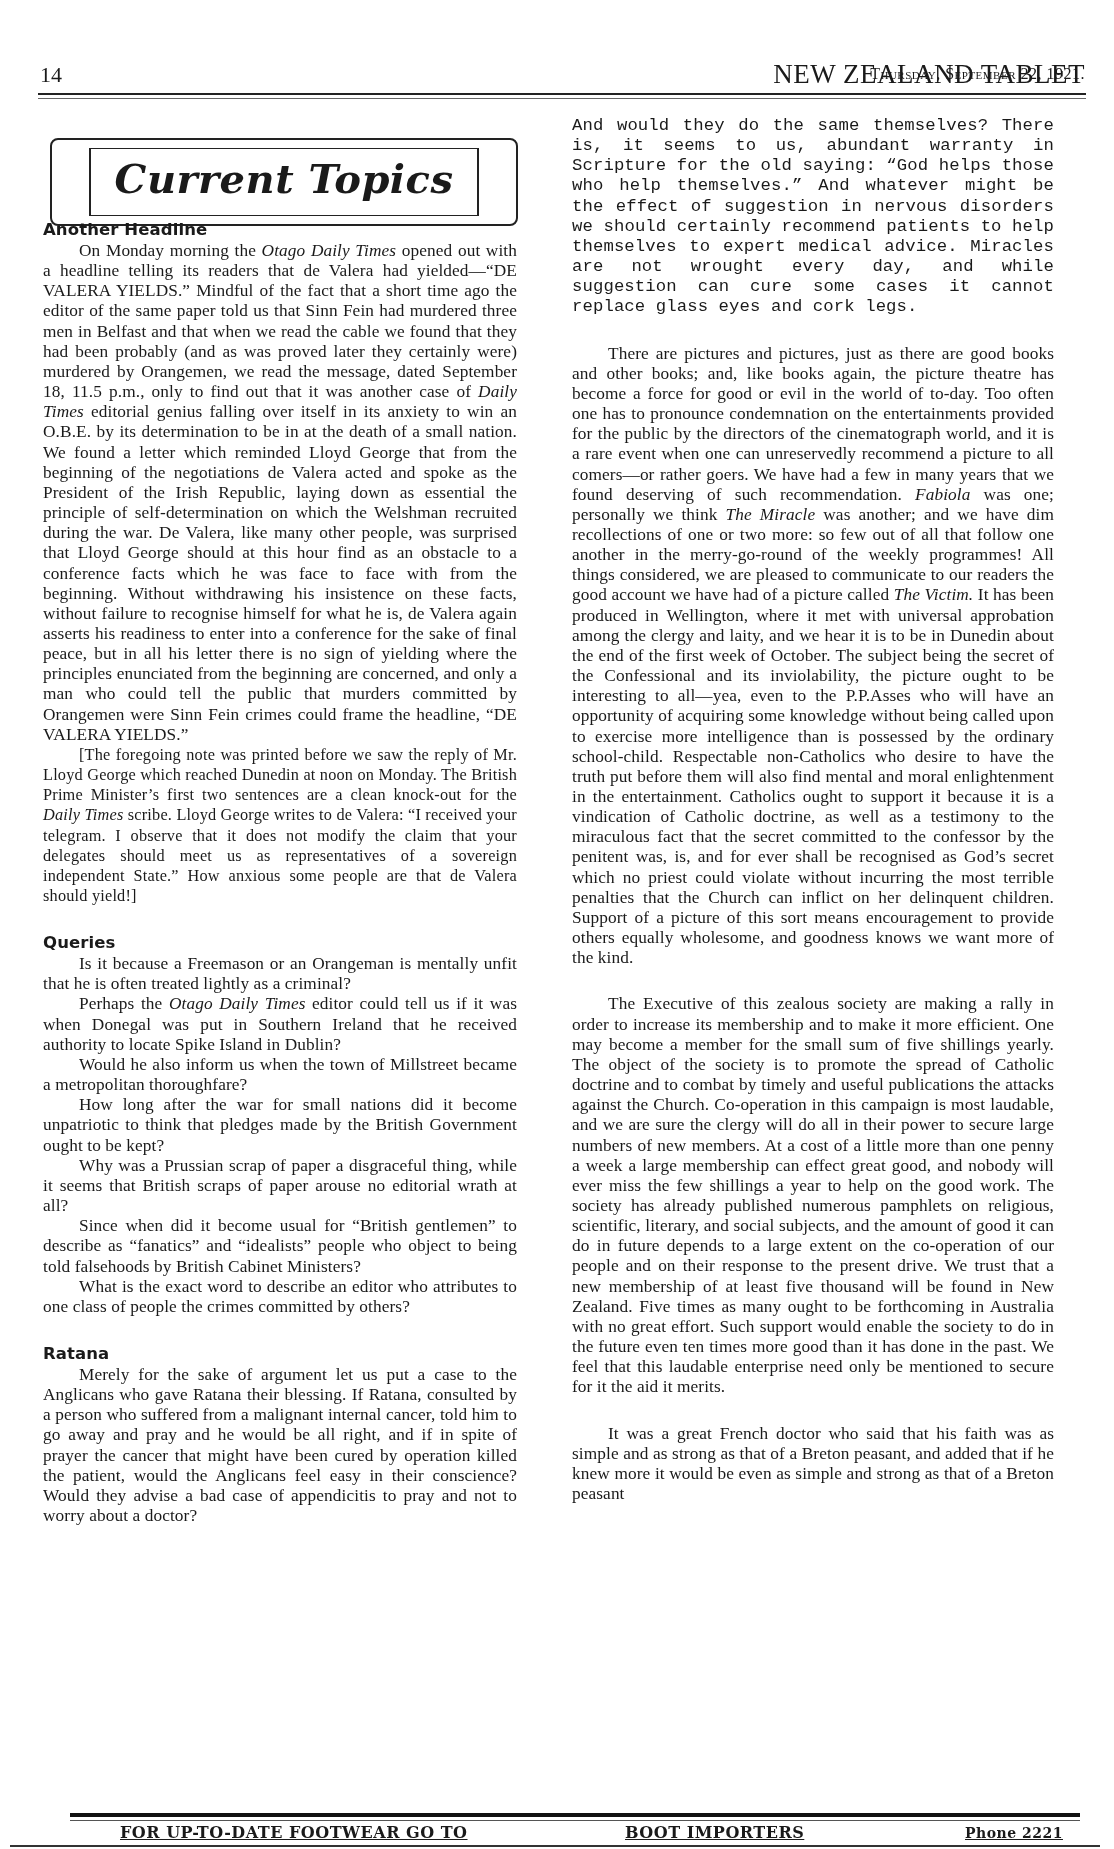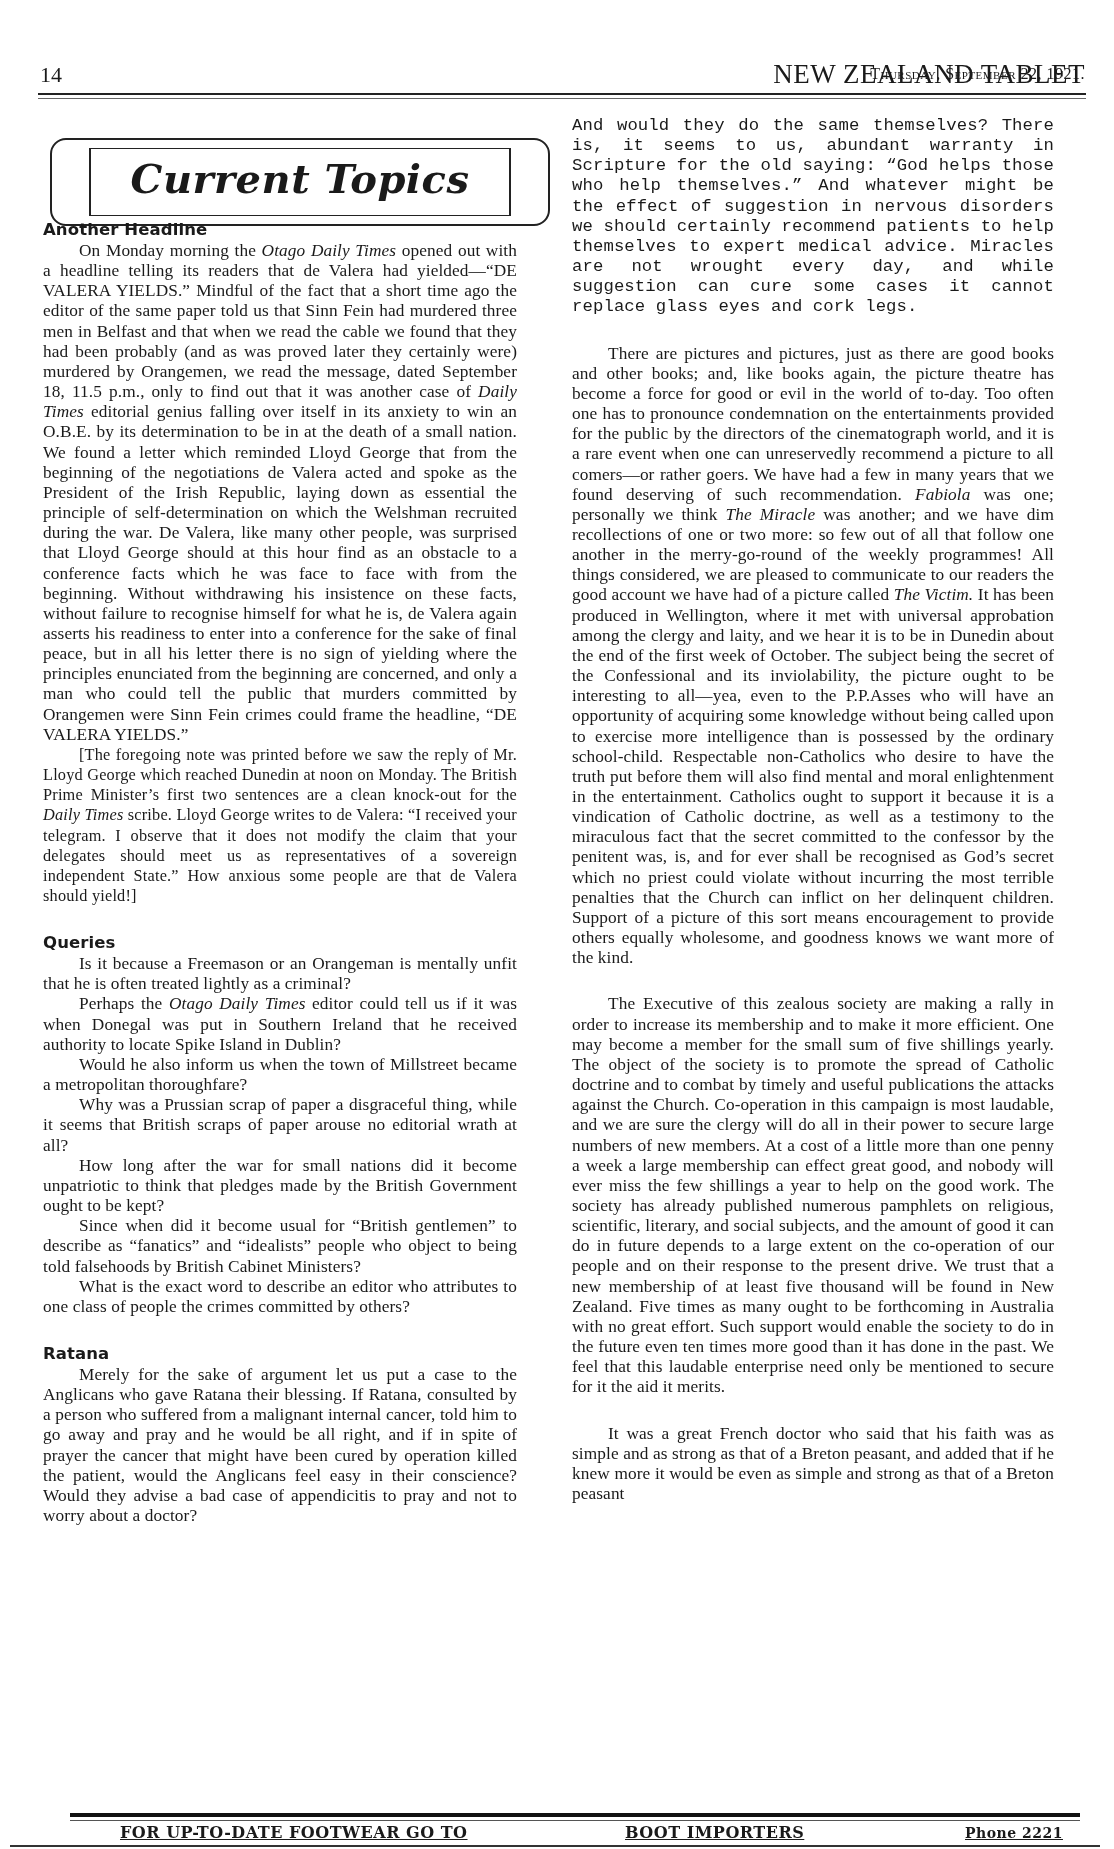--- a/index.html
+++ b/index.html
@@ -14,21 +14,21 @@
   .rule-top2 { position: absolute; left: 38px; width: 1048px; top: 98px; height: 1px; background: #666; }
   .col { position: absolute; top: 0; width: 474px; font-size: 17.3px; line-height: 20.15px;
          text-align: justify; letter-spacing: 0.1px; }
   .col-left { left: 43px; }
   .col-right { left: 572px; width: 482px; }
   .col p { margin: 0; text-indent: 36px; }
   .col p.noindent { text-indent: 0; font-family: Liberation Mono, monospace; }
   .col h2 { font-family: "DejaVu Sans", "Liberation Sans", sans-serif; font-weight: bold; font-size: 16.5px;
             margin: 0; line-height: 22px; }
   .title-box { position: absolute; left: 50px; top: 138px; width: 464px; height: 84px;
-               border: 2px solid #222; border-radius: 16px; padding-left: 32px; }
+               border: 2px solid #222; border-radius: 8px; }
   .title-inner { position: absolute; left: 37px; right: 37px; top: 8px; bottom: 8px;
                  border-top: 1.5px solid #222; border-bottom: 1.5px solid #222;
                  border-left: 2px solid #222; border-right: 2px solid #222; }
   .title-text { position: absolute; left: 0; right: 0; top: 6px; text-align: center;
                 font-family: "DejaVu Serif", serif; font-style: italic; font-weight: bold; font-size: 40px; letter-spacing: 0.5px; }
   .footer-rule { position: absolute; left: 70px; width: 1010px; top: 1813px; height: 4px; background: #111; }
   .footer-rule2 { position: absolute; left: 70px; width: 1010px; top: 1820px; height: 1px; background: #555; }
   .footer-band { position: absolute; left: 10px; width: 1090px; top: 1823px; height: 22px; }
   .footer-text { position: absolute; top: 0; font-family: "DejaVu Serif", serif; font-weight: bold; font-size: 16px;
                  text-decoration: underline; letter-spacing: 0.5px; }
@@ -56,22 +56,22 @@
 
 <div class="col col-left" style="top:219px;">
   <h2>Another Headline</h2>
   <p><span>On Monday morning the </span><i>Otago Daily Times</i><span> opened out with a headline telling its readers that de Valera had yielded—“DE VALERA YIELDS.” Mindful of the fact that a short time ago the editor of the same paper told us that Sinn Fein had murdered three men in Belfast and that when we read the cable we found that they had been probably (and as was proved later they certainly were) murdered by Orangemen, we read the message, dated September 18, 11.5 p.m., only to find out that it was another case of </span><i>Daily Times</i><span> editorial genius falling over itself in its anxiety to win an O.B.E. by its determination to be in at the death of a small nation. We found a letter which reminded Lloyd George that from the beginning of the negotiations de Valera acted and spoke as the President of the Irish Republic, laying down as essential the principle of self-determination on which the Welshman recruited during the war. De Valera, like many other people, was surprised that Lloyd George should at this hour find as an obstacle to a conference facts which he was face to face with from the beginning. Without withdrawing his insistence on these facts, without failure to recognise himself for what he is, de Valera again asserts his readiness to enter into a conference for the sake of final peace, but in all his letter there is no sign of yielding where the principles enunciated from the beginning are concerned, and only a man who could tell the public that murders committed by Orangemen were Sinn Fein crimes could frame the headline, “DE VALERA YIELDS.”</span></p>
   <p class="note"><span>[The foregoing note was printed before we saw the reply of Mr. Lloyd George which reached Dunedin at noon on Monday. The British Prime Minister’s first two sentences are a clean knock-out for the </span><i>Daily Times</i><span> scribe. Lloyd George writes to de Valera: “I received your telegram. I observe that it does not modify the claim that your delegates should meet us as representatives of a sovereign independent State.” How anxious some people are that de Valera should yield!]</span></p>
   <div class="sp-l"></div>
   <h2>Queries</h2>
   <p>Is it because a Freemason or an Orangeman is mentally unfit that he is often treated lightly as a criminal?</p>
   <p><span>Perhaps the </span><i>Otago Daily Times</i><span> editor could tell us if it was when Donegal was put in Southern Ireland that he received authority to locate Spike Island in Dublin?</span></p>
   <p>Would he also inform us when the town of Millstreet became a metropolitan thoroughfare?</p>
+  <p>How long after the war for small nations did it become unpatriotic to think that pledges made by the British Government ought to be kept?</p>
   <p>Why was a Prussian scrap of paper a disgraceful thing, while it seems that British scraps of paper arouse no editorial wrath at all?</p>
-  <p>How long after the war for small nations did it become unpatriotic to think that pledges made by the British Government ought to be kept?</p>
   <p>Since when did it become usual for “British gentlemen” to describe as “fanatics” and “idealists” people who object to being told falsehoods by British Cabinet Ministers?</p>
   <p>What is the exact word to describe an editor who attributes to one class of people the crimes committed by others?</p>
   <div class="sp-l"></div>
   <h2>Ratana</h2>
   <p>Merely for the sake of argument let us put a case to the Anglicans who gave Ratana their blessing. If Ratana, consulted by a person who suffered from a malignant internal cancer, told him to go away and pray and he would be all right, and if in spite of prayer the cancer that might have been cured by operation killed the patient, would the Anglicans feel easy in their conscience? Would they advise a bad case of appendicitis to pray and not to worry about a doctor?</p>
 </div>
 
 <div class="col col-right" style="top:116px;">
   <p class="noindent">And would they do the same themselves? There is, it seems to us, abundant warranty in Scripture for the old saying: “God helps those who help themselves.” And whatever might be the effect of suggestion in nervous disorders we should certainly recommend patients to help themselves to expert medical advice. Miracles are not wrought every day, and while suggestion can cure some cases it cannot replace glass eyes and cork legs.</p>
   <div class="sp-l"></div>

